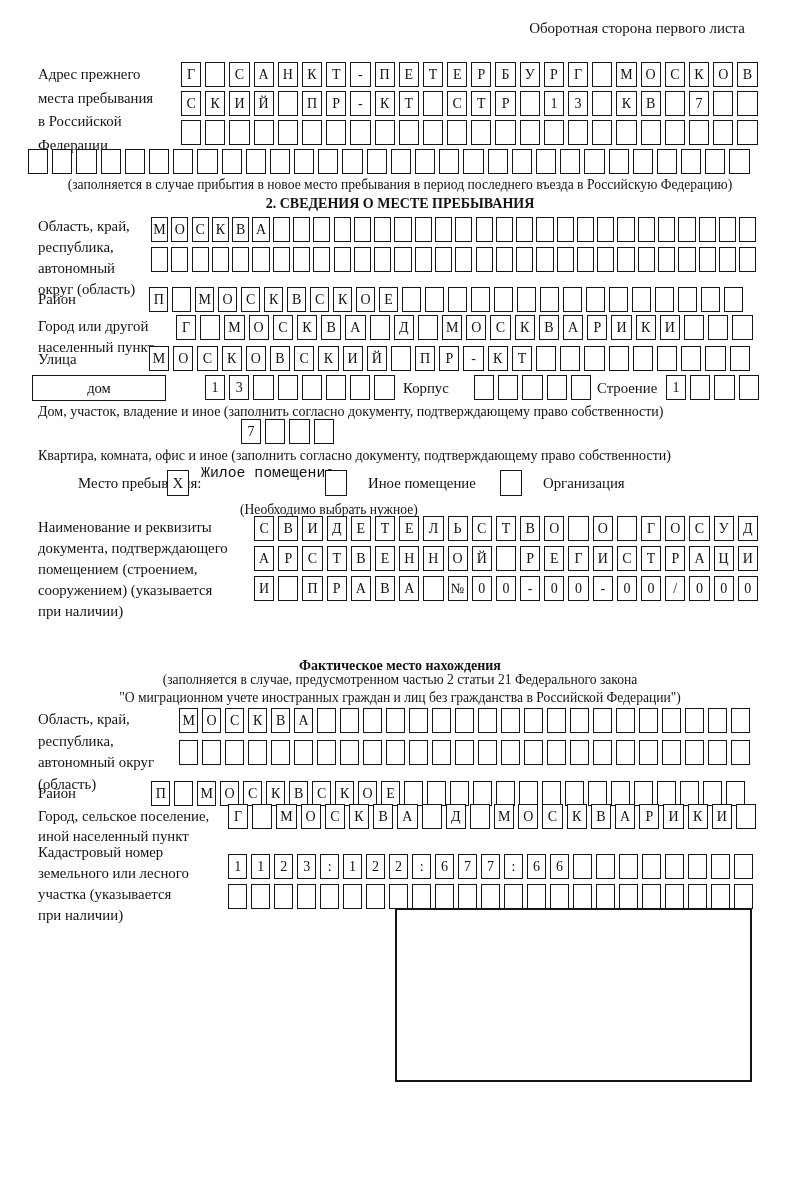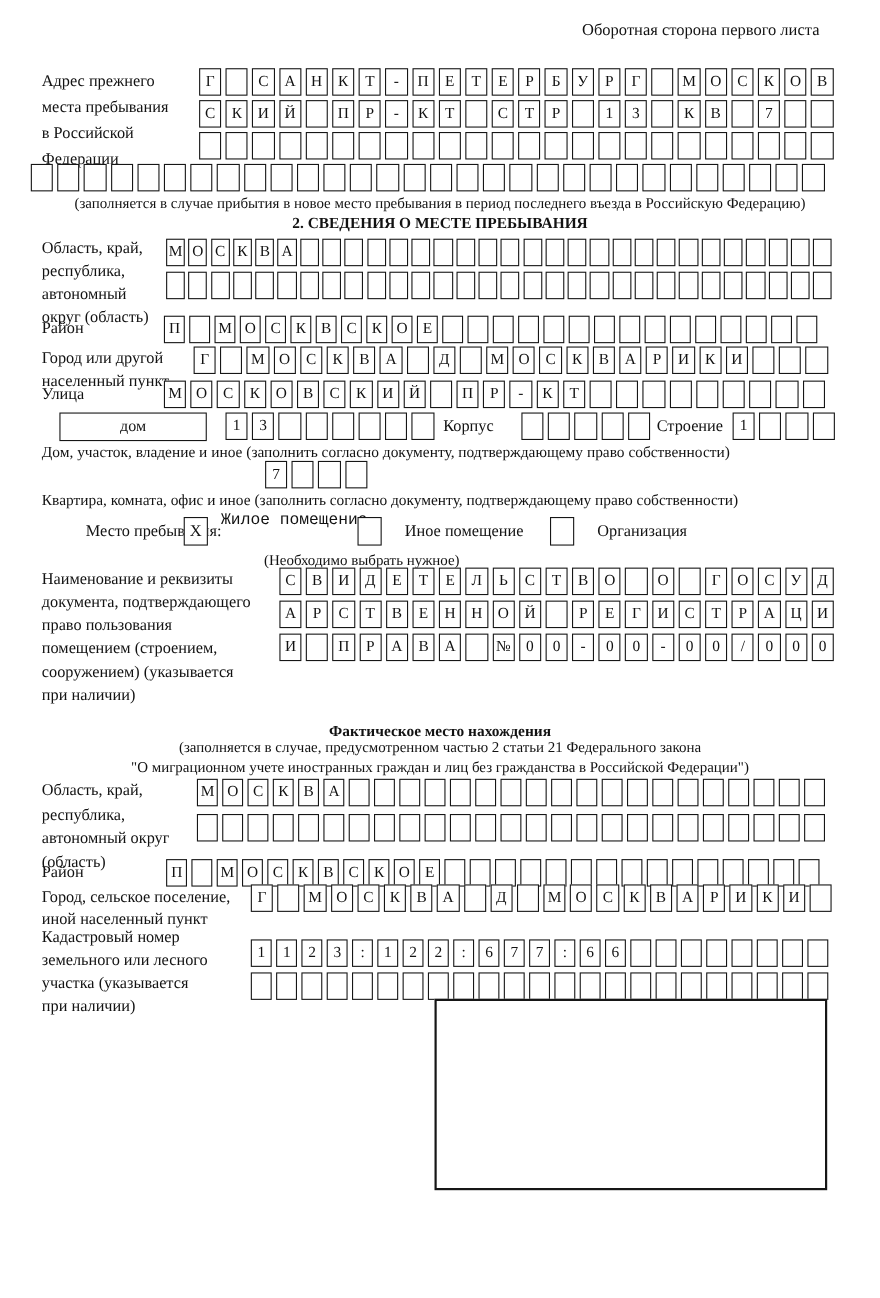--- a/index.html
+++ b/index.html
@@ -311,21 +311,21 @@
       <span class="cb"></span>
       <span class="cb"></span>
       <span class="cb"></span>
       <span class="cb"></span>
       <span class="cb"></span>
       <span class="cb"></span>
       <span class="cb"></span>
       <span class="cb"></span>
     </div>
 
-  <div class="widebox" style="left:32px;top:375px;width:134px;margin-left:22px;">дом</div>
+  <div class="widebox" style="left:32px;top:375px;width:134px;">дом</div>
   <div class="boxrow" style="left:205px;top:375px;">
       <span class="cb">1</span>
       <span class="cb">3</span>
       <span class="cb"></span>
       <span class="cb"></span>
       <span class="cb"></span>
       <span class="cb"></span>
       <span class="cb"></span>
       <span class="cb"></span>
     </div>
@@ -359,21 +359,20 @@
   <div class="lbl" style="left:201px;top:463px;font-family:Liberation Mono, monospace;">Жилое помещение</div>
   <div class="chk" style="left:325px;top:470px;"></div>
   <div class="lbl" style="left:368px;top:473px;">Иное помещение</div>
   <div class="chk" style="left:500px;top:470px;"></div>
   <div class="lbl" style="left:543px;top:473px;">Организация</div>
   <div class="caption" style="left:240px;top:502px;">(Необходимо выбрать нужное)</div>
 
   <div class="lbl" style="left:38px;top:517px;">
     <div>Наименование и реквизиты</div>
     <div>документа, подтверждающего</div>
-    <div>право пользования</div>
     <div>помещением (строением,</div>
     <div>сооружением) (указывается</div>
     <div>при наличии)</div>
   </div>
   <div class="boxrow" style="left:254px;top:516px;">
       <span class="cb">С</span>
       <span class="cb">В</span>
       <span class="cb">И</span>
       <span class="cb">Д</span>
       <span class="cb">Е</span>

